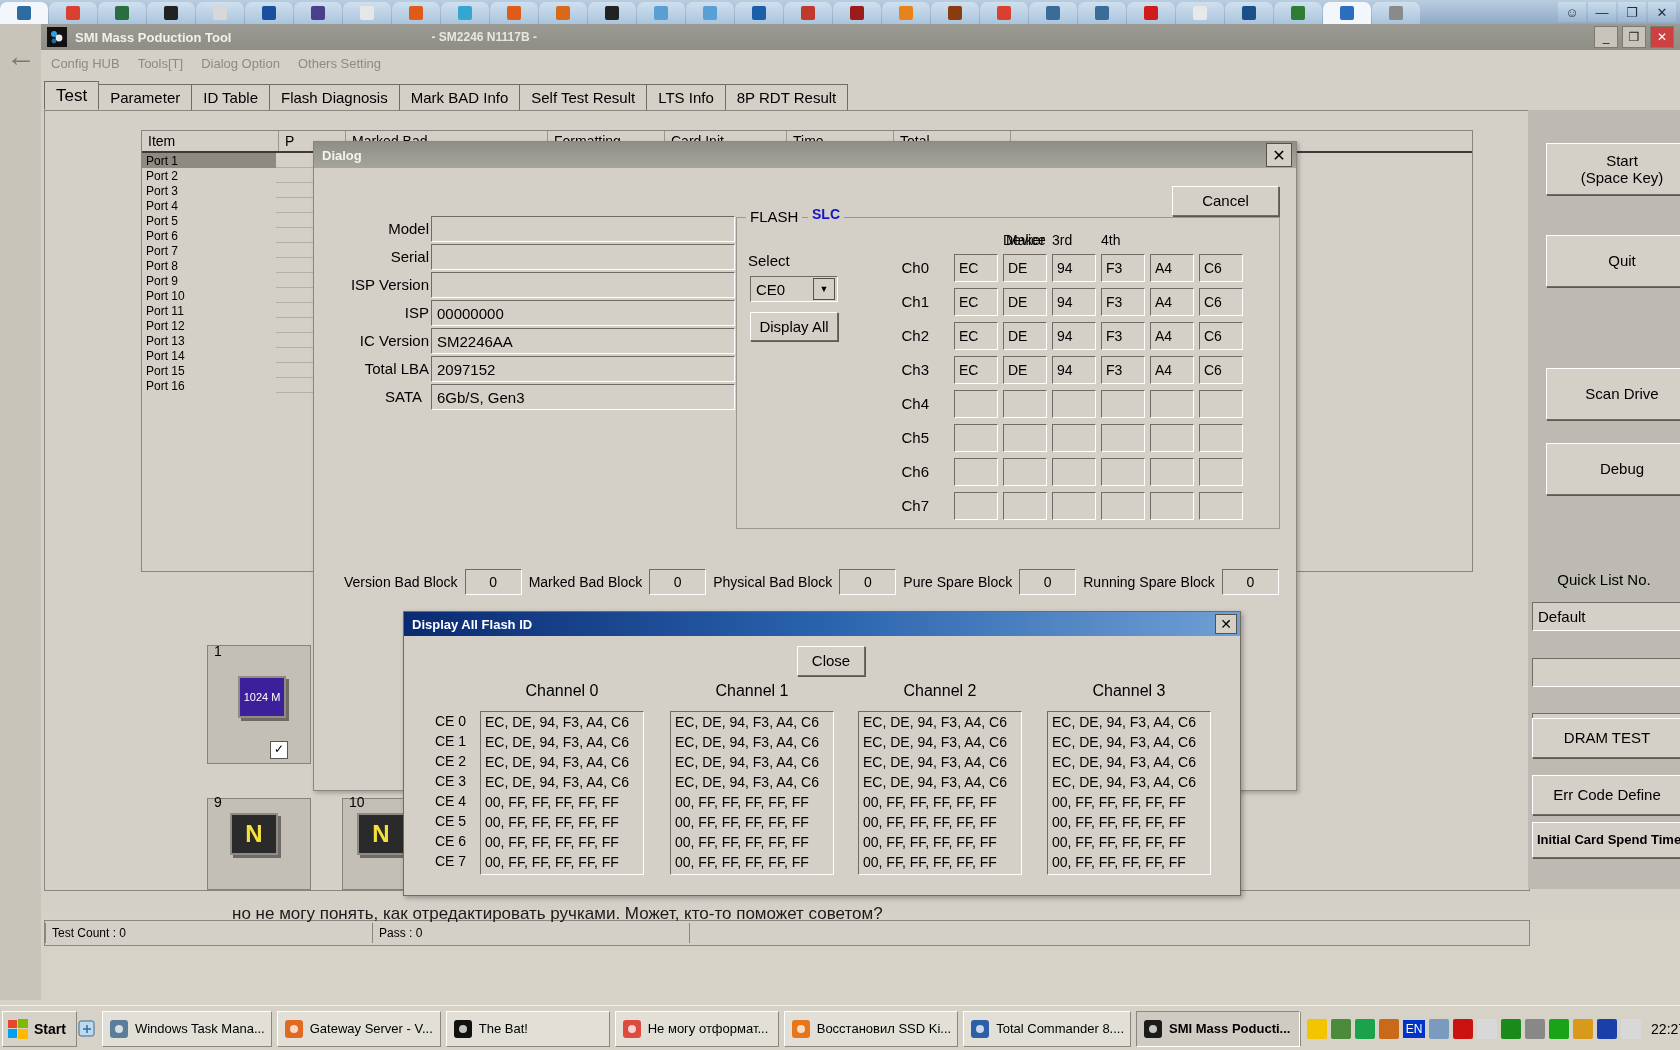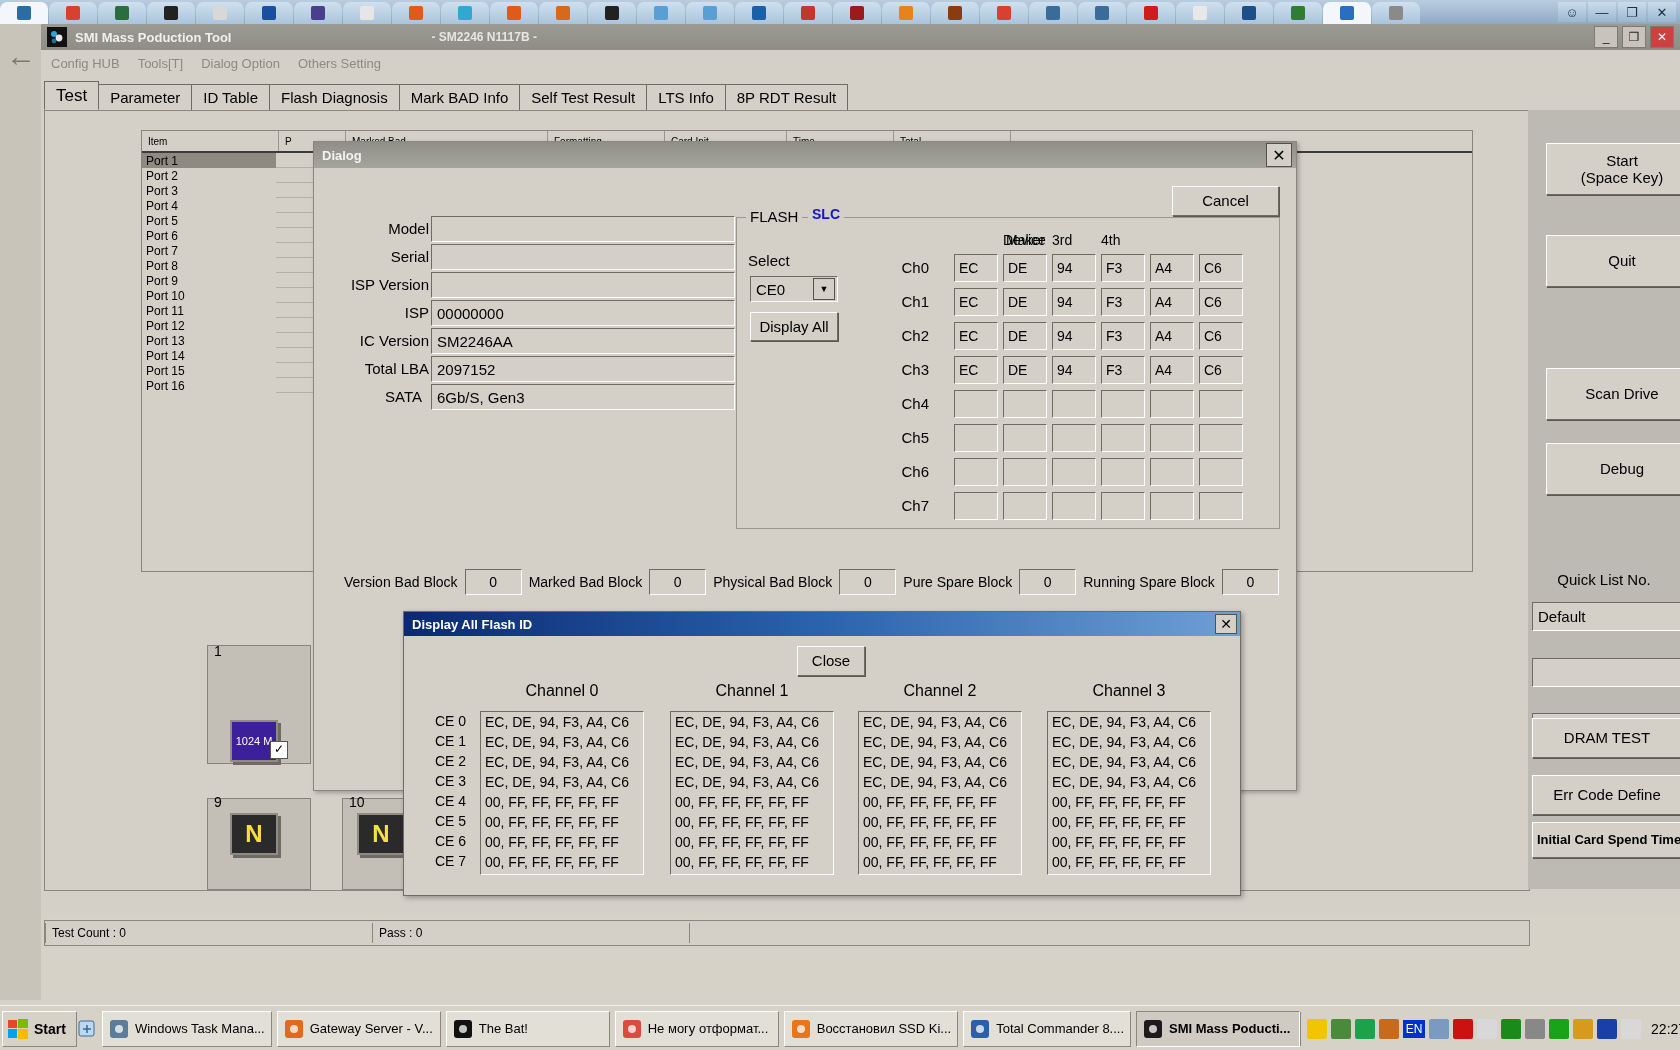--- a/index.html
+++ b/index.html
@@ -43,21 +43,21 @@
   
   #tabrow{left:44px;top:83px;height:27px;display:flex;align-items:flex-end;}
   .ptab{height:25px;padding:0 11px;display:flex;align-items:center;font-size:15px;color:#000;
     background:#d4d0c8;border:1px solid #6f6c65;border-bottom:none;margin-right:-1px;}
   .ptab.sel{height:27px;font-size:17px;background:#d4d0c8;border-bottom:1px solid #d4d0c8;
     position:relative;z-index:2;}
   #tabpage{left:44px;top:110px;width:1484px;height:779px;background:#d4d0c8;border:1px solid #8a8780;}
   
   #port-table{left:141px;top:130px;width:1330px;height:440px;background:#d4d0c8;border:1px solid #88857e;}
   #port-hdr{display:flex;height:20px;background:#d4d0c8;border-bottom:2px solid #3b3b38;}
-  .pcol{border-right:1px solid #9a9790;font-size:10px;padding-left:6px;color:#000;
+  .pcol{border-right:1px solid #9a9790;font-size:14px;padding-left:6px;color:#000;
     display:flex;align-items:center;overflow:hidden;white-space:nowrap;}
   .prow{display:flex;height:15px;font-size:12px;}
   .prow .name{width:130px;padding-left:4px;color:#000;display:flex;align-items:center;}
   .prow.sel .name{background:#8d8a82;color:#000;}
   .prow .cell{width:60px;border:1px solid #b4b0a8;border-top:none;border-left:none;}
   
   #right-panel{left:1528px;top:110px;width:152px;height:779px;background:#bdbab3;}
   .rbtn{background:#d4d0c8;border:1px solid #fff;border-right-color:#6f6c65;border-bottom-color:#6f6c65;
     box-shadow:1px 1px 0 #5c594f;font-size:15px;color:#000;display:flex;align-items:center;
     justify-content:center;text-align:center;line-height:1.15;}
@@ -455,21 +455,21 @@
         <div class="cell"></div>
         <div class="cell"></div>
         <div class="cell"></div>
         <div class="cell"></div>
         <div class="cell"></div>
       </div>
     </div>
 </div>
 
 <div class="abs drive-box" style="left:207px;top:645px;width:102px;height:117px;">
-  <div class="chip" style="position:absolute;left:22px;top:30px;margin-top:44px;">
+  <div class="chip" style="position:absolute;left:30px;top:30px;">
     <span>1024 M</span>
   </div>
   <div style="position:absolute;left:62px;top:95px;width:16px;height:16px;background:#fff;border:1px solid #555;font-size:12px;text-align:center;line-height:14px;">✓</div>
 </div>
 <div class="drive-num" style="left:214px;top:643px;">1</div>
 
 <div class="abs drive-box" style="left:207px;top:798px;width:102px;height:90px;">
   <div class="chip n" style="position:absolute;left:22px;top:14px;">
     <span>N</span>
   </div>
@@ -674,20 +674,21 @@
         <div>EC, DE, 94, F3, A4, C6</div>
         <div>00, FF, FF, FF, FF, FF</div>
         <div>00, FF, FF, FF, FF, FF</div>
         <div>00, FF, FF, FF, FF, FF</div>
         <div>00, FF, FF, FF, FF, FF</div>
       </div>
     </div>
 </div>
 
 <div class="abs" id="forum-text">
+  <div>но не могу понять, как отредактировать ручками. Может, кто-то поможет советом?</div>
 </div>
 
 <div class="abs" id="taskbar">
   <div id="start-btn">
     <svg width="22" height="22" viewBox="0 0 22 22">
       <rect x="1" y="2" width="9" height="8" fill="#e8452c"></rect>
         <rect x="11" y="1" width="10" height="9" fill="#7fba00"></rect>
       <rect x="1" y="11" width="9" height="9" fill="#00a1f1"></rect>
         <rect x="11" y="11" width="10" height="10" fill="#ffb900"></rect>
     </svg>

